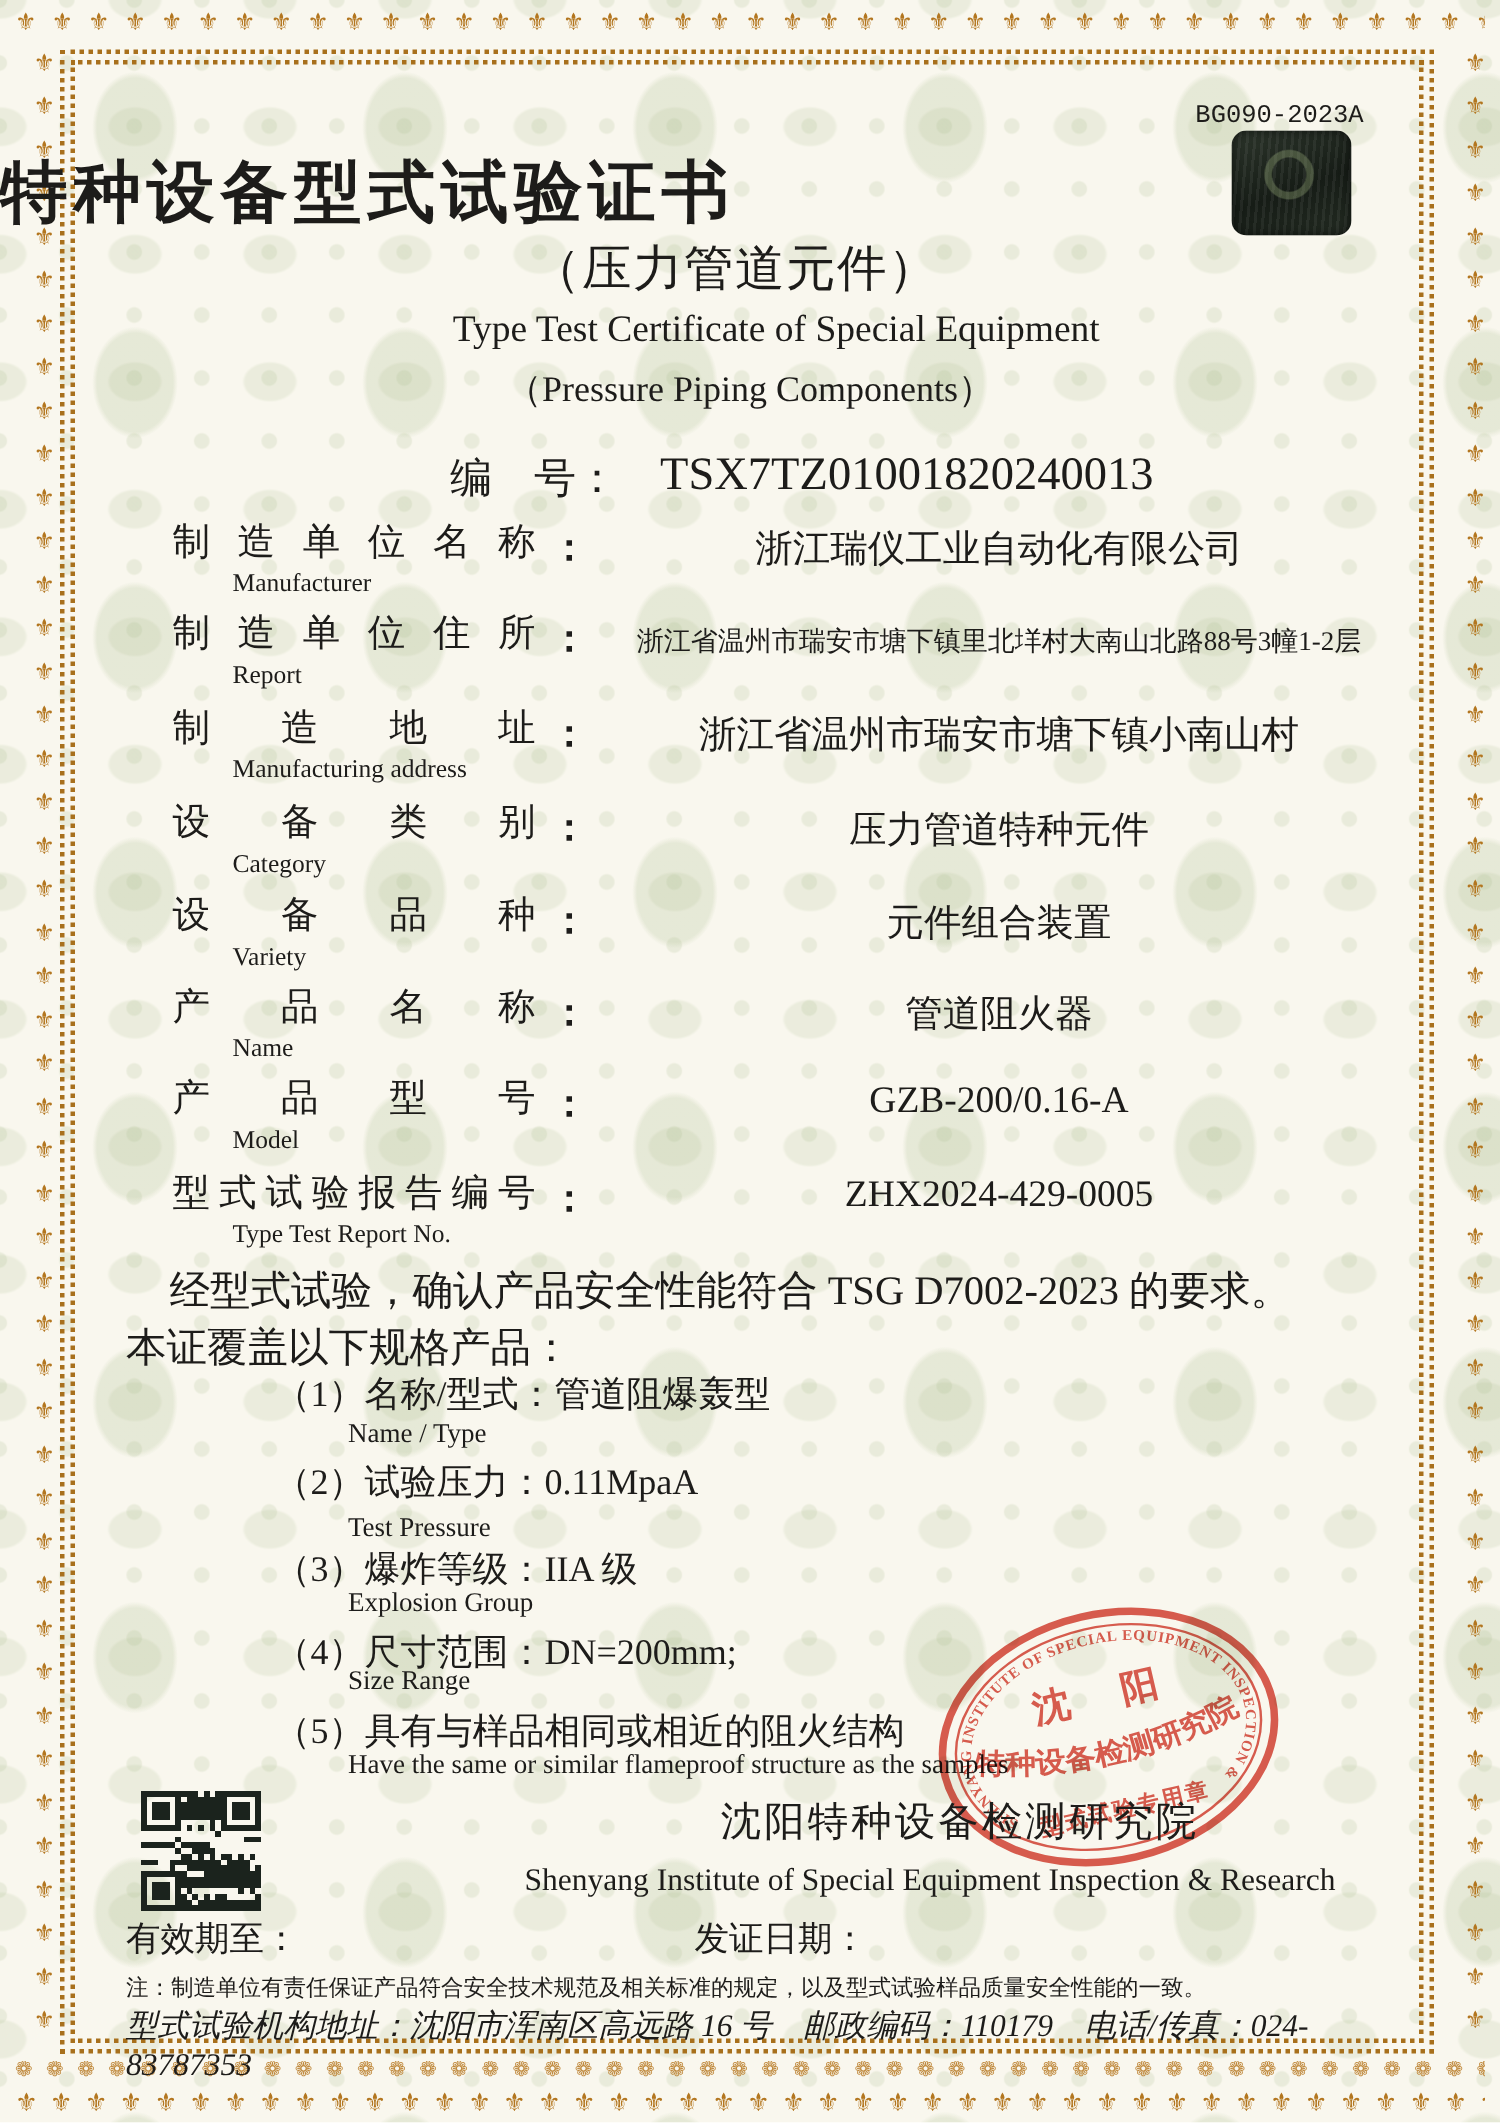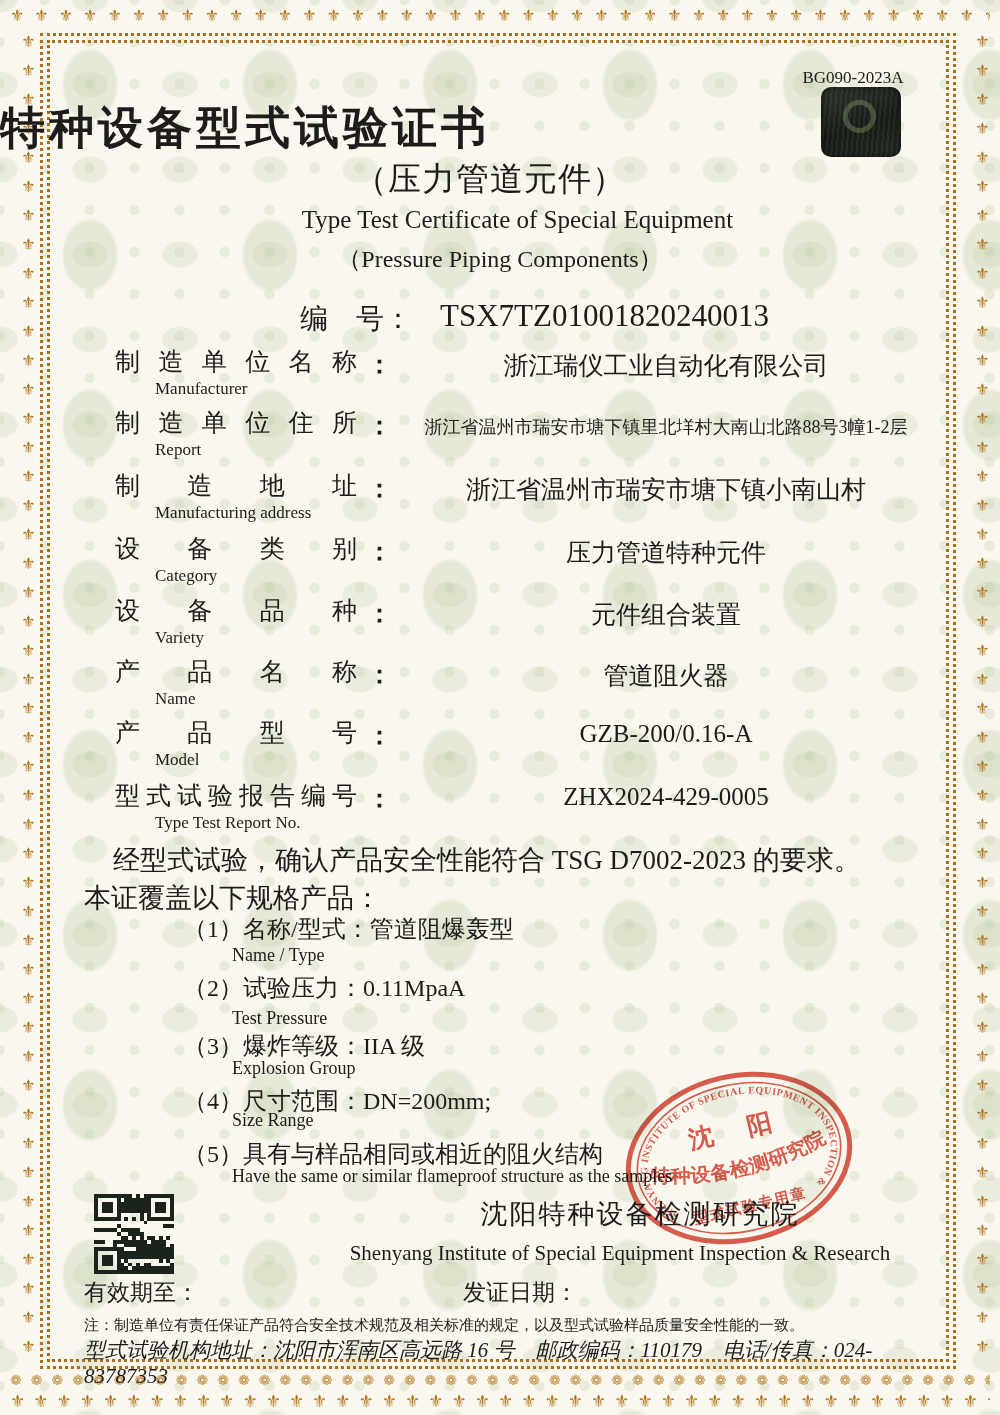--- a/index.html
+++ b/index.html
@@ -18,21 +18,21 @@
   
   .band{position:absolute;color:#b3761f;overflow:hidden;white-space:nowrap;line-height:1;pointer-events:none;}
   .band-top{top:8px;left:10px;right:10px;height:22px;font-size:16px;letter-spacing:10px;text-align:center;}
   .band-bottom1{bottom:24px;left:10px;right:10px;height:17px;font-size:14px;letter-spacing:9px;text-align:center;color:#c08a3e;}
   .band-bottom2{bottom:3px;left:10px;right:10px;height:19px;font-size:17px;letter-spacing:8px;text-align:center;}
   .band-left{top:32px;bottom:52px;left:12px;width:24px;writing-mode:vertical-rl;font-size:16px;letter-spacing:10px;text-align:center;}
   .band-right{top:32px;bottom:52px;right:10px;width:24px;writing-mode:vertical-rl;font-size:16px;letter-spacing:10px;text-align:center;}
   .dotted-frame{position:absolute;top:33px;left:40px;right:44px;bottom:46px;border:3px dotted #a8701c;pointer-events:none;}
   .dotted-frame::after{content:"";position:absolute;inset:4px;border:3px dotted #a8701c;}
   
-  .form-code{position:absolute;top:68px;left:788px;width:130px;text-align:center;font-size:17px;}
+  .form-code{position:absolute;top:68px;left:788px;width:130px;text-align:center;font-size:17px;font-family:Liberation Mono, monospace;}
   .hologram{
     position:absolute;top:87px;left:821px;width:80px;height:70px;border-radius:10px;
     background:
       radial-gradient(circle at 48% 42%, transparent 0 11px, rgba(150,170,120,.35) 12px 16px, transparent 17px),
       repeating-linear-gradient(95deg, rgba(255,255,255,.06) 0 2px, transparent 2px 5px),
       linear-gradient(160deg,#2c352b,#161c16 55%,#232b22);
     box-shadow:inset 0 0 8px rgba(0,0,0,.65);
   }
   .title-cn{position:absolute;top:98px;left:0;right:55px;margin:0;text-align:left;
     font-family:"Liberation Sans","DejaVu Sans",sans-serif;font-weight:700;font-size:45px;letter-spacing:4px;}

